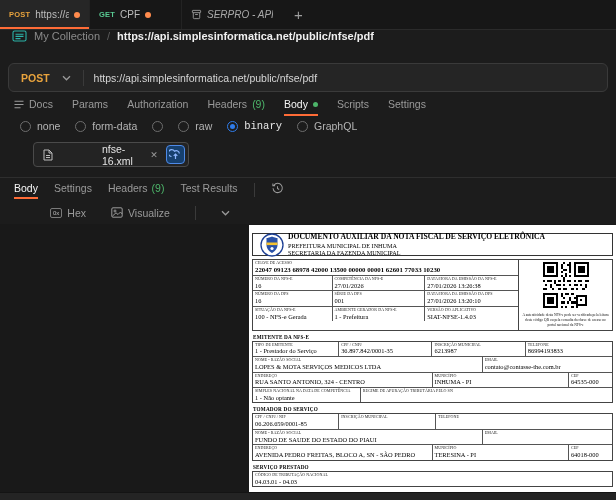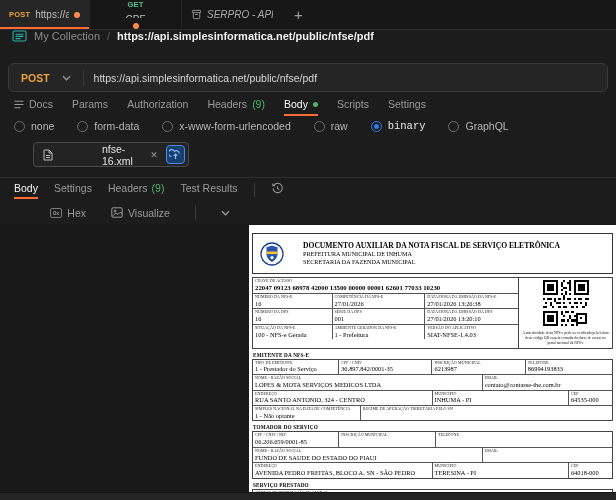--- a/index.html
+++ b/index.html
@@ -34,21 +34,21 @@
   .url-text { color:#d6d6d6; font-size:10.5px; }
 
   
   .reqtabs { height:20px; display:flex; align-items:flex-start; gap:19px; padding:0 14px; font-size:10.5px; color:#9a9a9a; flex:none; }
   .reqtab { display:flex; align-items:center; gap:5px; padding:2px 0 4px; cursor:pointer; border-bottom:2px solid transparent; }
   .reqtab.active { color:#f5f5f5; border-bottom-color:#ff6c37; }
   .count-green { color:#4db56a; }
   .green-dot { width:5px; height:5px; border-radius:50%; background:#4db56a; }
 
   
-  .bodymodes { height:20px; display:flex; align-items:center; gap:23px; padding:0 14px; font-size:10.5px; color:#b5b5b5; flex:none; }
+  .bodymodes { height:20px; display:flex; align-items:center; gap:15px; padding:0 20px; font-size:10.5px; color:#b5b5b5; flex:none; }
   .bodymode { display:flex; align-items:center; gap:6px; cursor:pointer; }
   .radio { width:11px; height:11px; border:1px solid #6d6d6d; border-radius:50%; display:flex; align-items:center; justify-content:center; flex:none; }
   .bodymode.selected .radio { border-color:#2f7ceb; }
   .bodymode.selected .radio::after { content:""; width:5px; height:5px; border-radius:50%; background:#2f7ceb; }
   .bodymode.selected .mode-label { color:#e8e8e8;font-family:Liberation Mono, monospace; }
 
   
   .filechip-row { padding:6px 0 10px 33px; flex:none; }
   .filechip { width:156px; height:25px; border:1px solid #4a4a4a; border-radius:4px; background:#232323; display:flex; align-items:center; gap:6px; padding:0 3px 0 9px; }
   .file-name { color:#e3e3e3; font-size:10.5px;margin-left:43px; }
@@ -69,21 +69,21 @@
   .viewbtn { display:flex; align-items:center; gap:5px; color:#9a9a9a; font-size:10.5px; cursor:pointer; }
   .hex-box { border:1px solid #7a7a7a; border-radius:2px; font-size:6px; padding:1px 2px; color:#bdbdbd; }
   .preview-btn { display:flex; align-items:center; gap:6px; background:#2f2f2f; border:1px solid #4b4b4b; border-radius:4px; padding:2px 10px; color:#ededed; font-size:10.5px; font-weight:bold; cursor:pointer; }
   .view-vdiv { width:1px; height:14px; background:#3a3a3a; }
   .chev { color:#9a9a9a; display:flex; cursor:pointer; }
 
   
   .preview-pane { height:268px; background:#191919; position:relative; overflow:hidden; flex:none; }
   .pdf-page { position:absolute; left:249px; top:1px; width:367px; height:267px; background:#ffffff; color:#000;
               font-family:"Liberation Serif", serif; overflow:hidden; padding:0 3px; }
-  .pdf-header-box { margin:8px 0 3px; border:1px solid #333; display:flex; align-items:center; gap:19px; padding:2px 4px 2px 7px; height:41px; }
+  .pdf-header-box { margin:8px 0 3px; border:1px solid #333; display:flex; align-items:center; gap:4px; padding:2px 4px 2px 7px; height:23px; }
   .pdf-title { font-weight:bold; font-size:7.6px; line-height:1.25; }
   .pdf-sub { font-size:6.2px; line-height:1.25; }
   .pdf-grid { display:flex; align-items:stretch; }
   .pdf-main { flex:1; border:1px solid #444; }
   .pdf-qrcol { width:94px; border:1px solid #444; border-left:none; padding:2px 3px; text-align:center; }
   .prow { display:flex; border-bottom:1px solid #555; }
   .prow:last-child { border-bottom:none; }
   .pcell { border-right:1px solid #555; padding:1px 2px 1px 2px; overflow:hidden; }
   .pcell:last-child { border-right:none; }
   .plabel { font-size:4px; color:#222; letter-spacing:.1px; line-height:1.2; white-space:nowrap; }
@@ -105,21 +105,21 @@
 <body>
 
 <div class="app">
 
   <div class="tabbar">
     <div class="tab active" style="width:90px;">
       <span class="method m-post">POST</span>
       <span class="tab-title">https://api.simplesinfo</span>
       <span class="dot"></span>
     </div>
-    <div class="tab" style="width:92px; flex-direction:column;">
+    <div class="tab" style="width:92px; ">
       <span class="method m-get">GET</span>
       <span class="tab-title">CPF</span>
       <span class="dot"></span>
     </div>
     <div class="tab" style="width:100px; border-right:none;">
       <span class="collection-glyph">
         <svg width="11" height="11" viewBox="0 0 12 12" fill="none" stroke="currentColor" stroke-width="1">
           <rect x="1.5" y="1.5" width="9" height="2.5" rx="0.5"></rect>
             <path d="M2.5 4v5.5a1 1 0 0 0 1 1h5a1 1 0 0 0 1-1V4"></path>
             <path d="M4.5 6h3"></path>
@@ -192,21 +192,20 @@
     <span class="bodymode">
       <span class="radio"></span>
       <span class="mode-label">none</span>
     </span>
     <span class="bodymode">
       <span class="radio"></span>
       <span class="mode-label">form-data</span>
     </span>
     <span class="bodymode">
       <span class="radio"></span>
-      <span class="mode-label">x-www-form-urlencoded</span>
     </span>
     <span class="bodymode">
       <span class="radio"></span>
       <span class="mode-label">raw</span>
     </span>
     <span class="bodymode selected">
       <span class="radio"></span>
       <span class="mode-label">binary</span>
     </span>
     <span class="bodymode">

